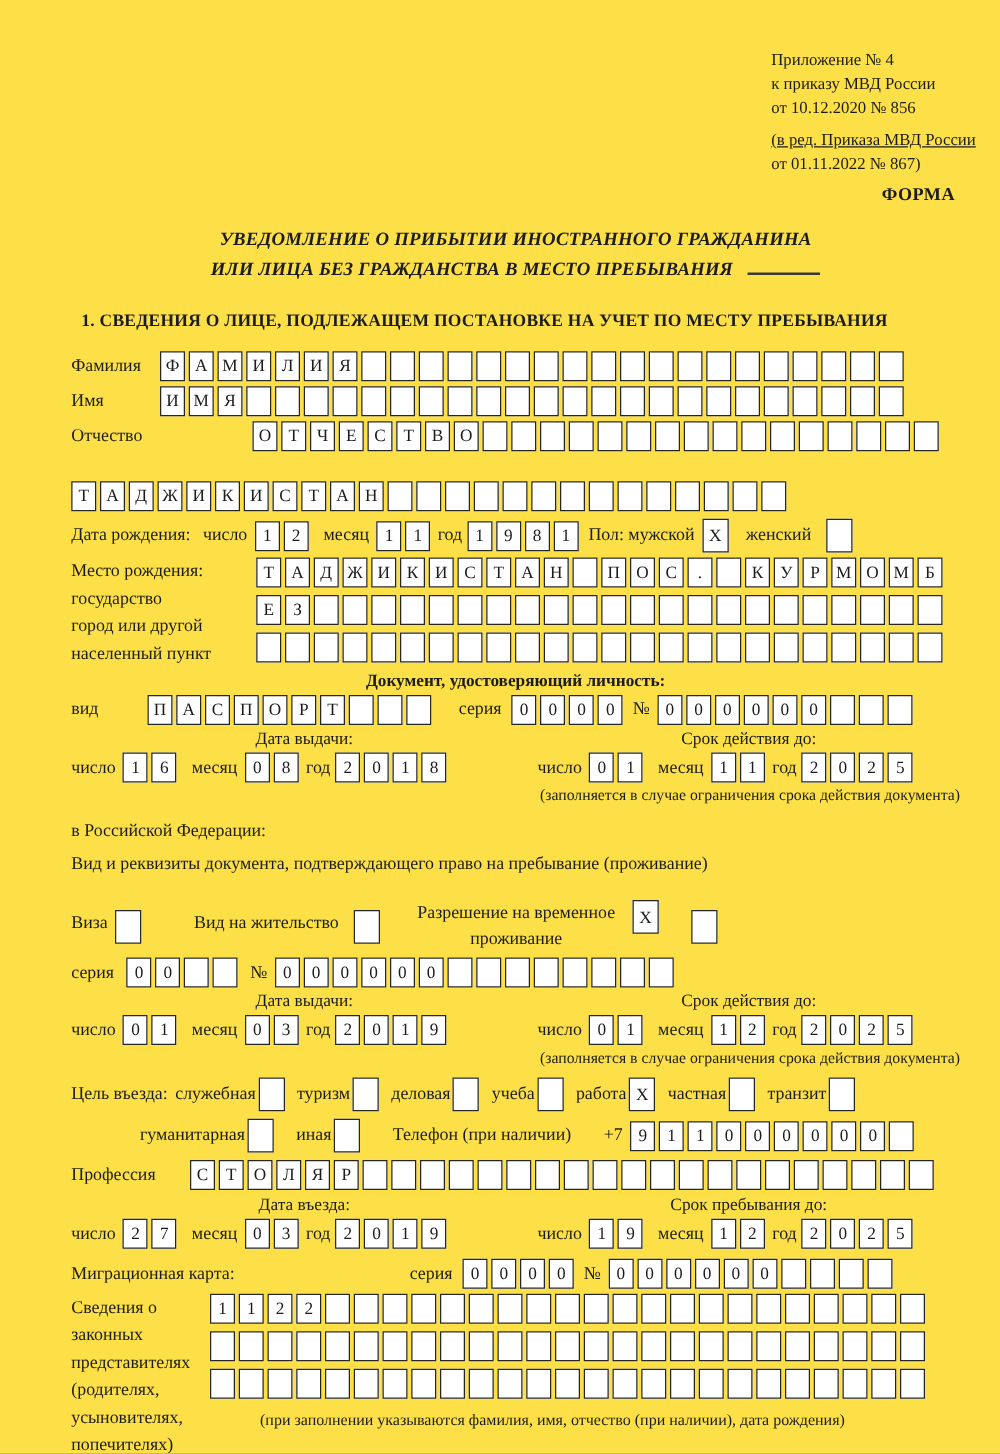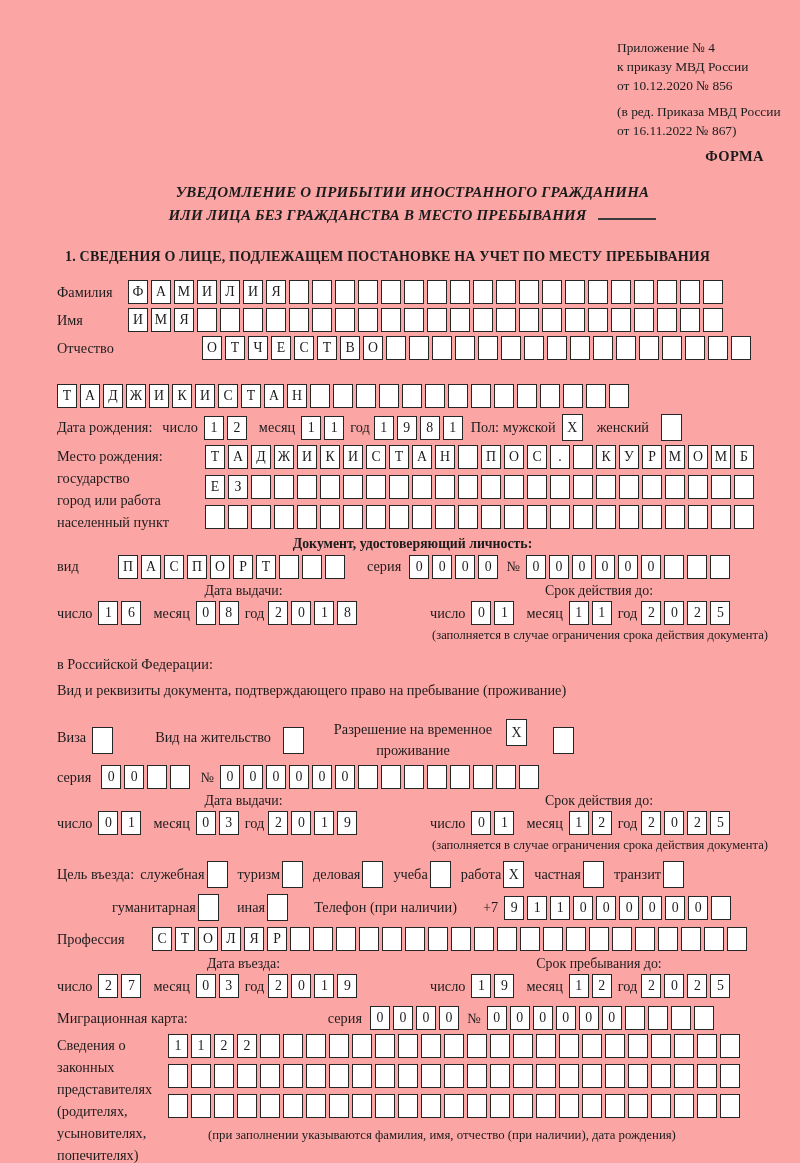--- a/index.html
+++ b/index.html
@@ -1,23 +1,23 @@
 <!DOCTYPE html>
 <html><head>
 <meta charset="utf-8">
 <style>
   html,body { margin:0; padding:0; background:#888; }
   .page {
     position:relative; width:800px; height:1163px; margin:0 auto;
-    background:#fca5a5; color:#1c1c1c;
+    background:#fde047; color:#1c1c1c;
     font-family:"Liberation Serif","DejaVu Serif",serif; font-size:14.3px;
     overflow:hidden;
   }
   .appendix { position:absolute; left:617px; top:38px; font-size:13.4px; line-height:19px; width:180px; }
-  .appendix .ed { margin-top:7px; }
+  .appendix .ed { margin-top:7px;text-decoration:underline; }
   .forma { position:absolute; top:148px; right:36px; font-weight:bold; font-size:14.5px; letter-spacing:.4px; }
 
   .content { position:absolute; top:0; left:0; width:800px; box-sizing:border-box; padding:181px 32px 0 57px; }
 
   .title { text-align:center; font-weight:bold; font-size:15px; line-height:23px; letter-spacing:.2px;font-style:italic; }
   .uline { display:inline-block; width:58px; height:14px; border-bottom:2px solid #3a3a3a; margin-left:12px; }
 
   .sec-heading { margin-top:22px; padding-left:8px; font-weight:bold; font-size:14px; letter-spacing:.2px; }
 
   .row { display:flex; align-items:flex-start; }
@@ -62,21 +62,21 @@
 </head>
 <body>
 
 <div class="page">
 
   <div class="appendix">
     <div>Приложение № 4</div>
     <div>к приказу МВД России</div>
     <div>от 10.12.2020 № 856</div>
     <div class="ed">(в ред. Приказа МВД России</div>
-    <div>от 16.11.2022 № 867)</div>
+    <div>от 01.11.2022 № 867)</div>
   </div>
   <div class="forma">ФОРМА</div>
 
   <div class="content">
 
     <div class="title">
       <div>УВЕДОМЛЕНИЕ О ПРИБЫТИИ ИНОСТРАННОГО ГРАЖДАНИНА</div>
       <div><span>ИЛИ ЛИЦА БЕЗ ГРАЖДАНСТВА В МЕСТО ПРЕБЫВАНИЯ</span><span class="uline"></span></div>
     </div>
 
@@ -232,21 +232,21 @@
       <span class="ml14">женский</span>
       <span class="cells chk ml12">
           <span class="cell"></span>
         </span>
     </div>
 
     <div class="row mt4">
       <div class="lbl lh22" style="width:148px">
         <div>Место рождения:</div>
         <div>государство</div>
-        <div>город или работа</div>
+        <div>город или другой</div>
         <div>населенный пункт</div>
       </div>
       <div class="stack">
         <span class="cells">
             <span class="cell">Т</span>
             <span class="cell">А</span>
             <span class="cell">Д</span>
             <span class="cell">Ж</span>
             <span class="cell">И</span>
             <span class="cell">К</span>

